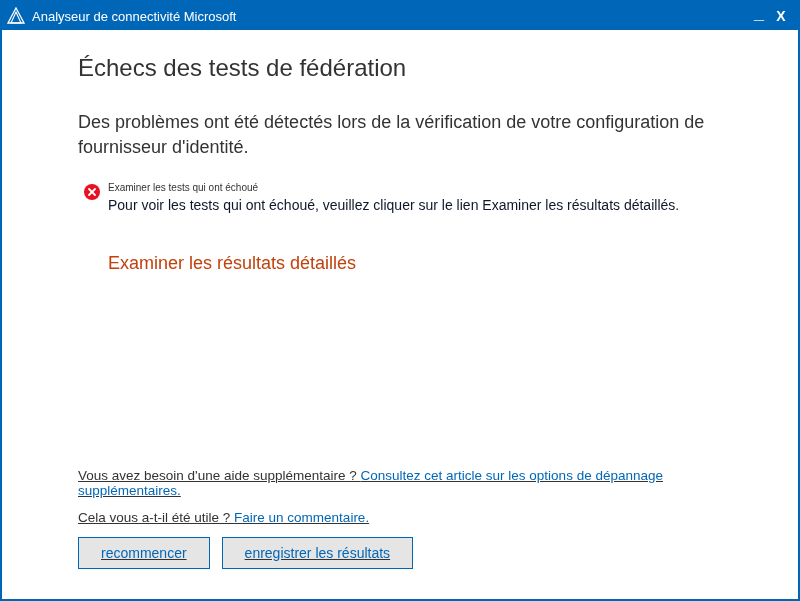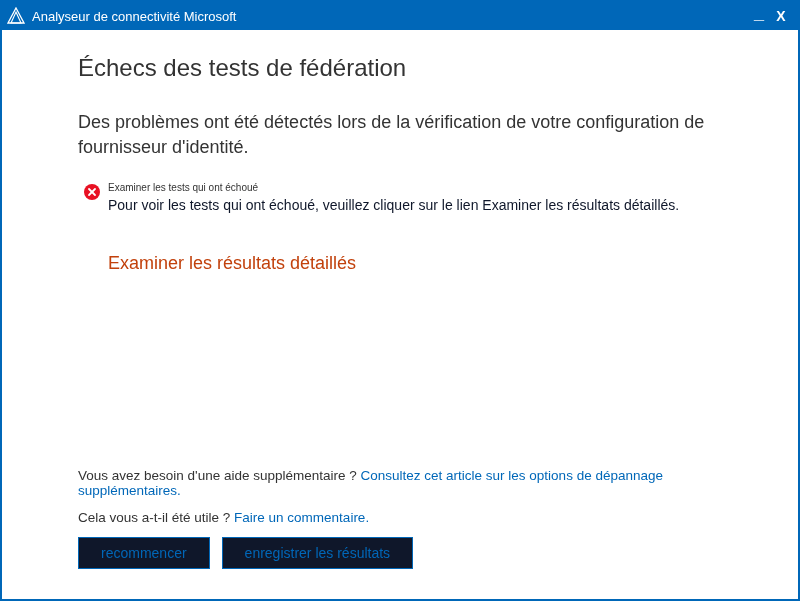--- a/index.html
+++ b/index.html
@@ -100,39 +100,40 @@
     .detail-link {
       color: #c2410c;
       font-size: 18px;
       margin-top: 40px;
       margin-left: 30px;
       cursor: pointer;
       display: inline-block;
     }
     .bottom {
       margin-top: auto;
+      text-decoration: underline;
     }
     .help-line, .feedback-line {
       font-size: 13.5px;
       color: #333;
       margin-bottom: 12px;
     }
     .link {
       color: #0067b8;
       cursor: pointer;
     }
     .button-row {
       display: flex;
       gap: 12px;
       margin-top: 6px;
     }
     .btn {
       border: 1px solid #0067b8;
       color: #0067b8;
-      background: #0f172a;
+      background: #e5e5e5;
       font-size: 14px;
       padding: 7px 22px;
       cursor: pointer;
       font-family: inherit;
     }
   </style>
 </head>
 <body>
 
 <div class="window">

